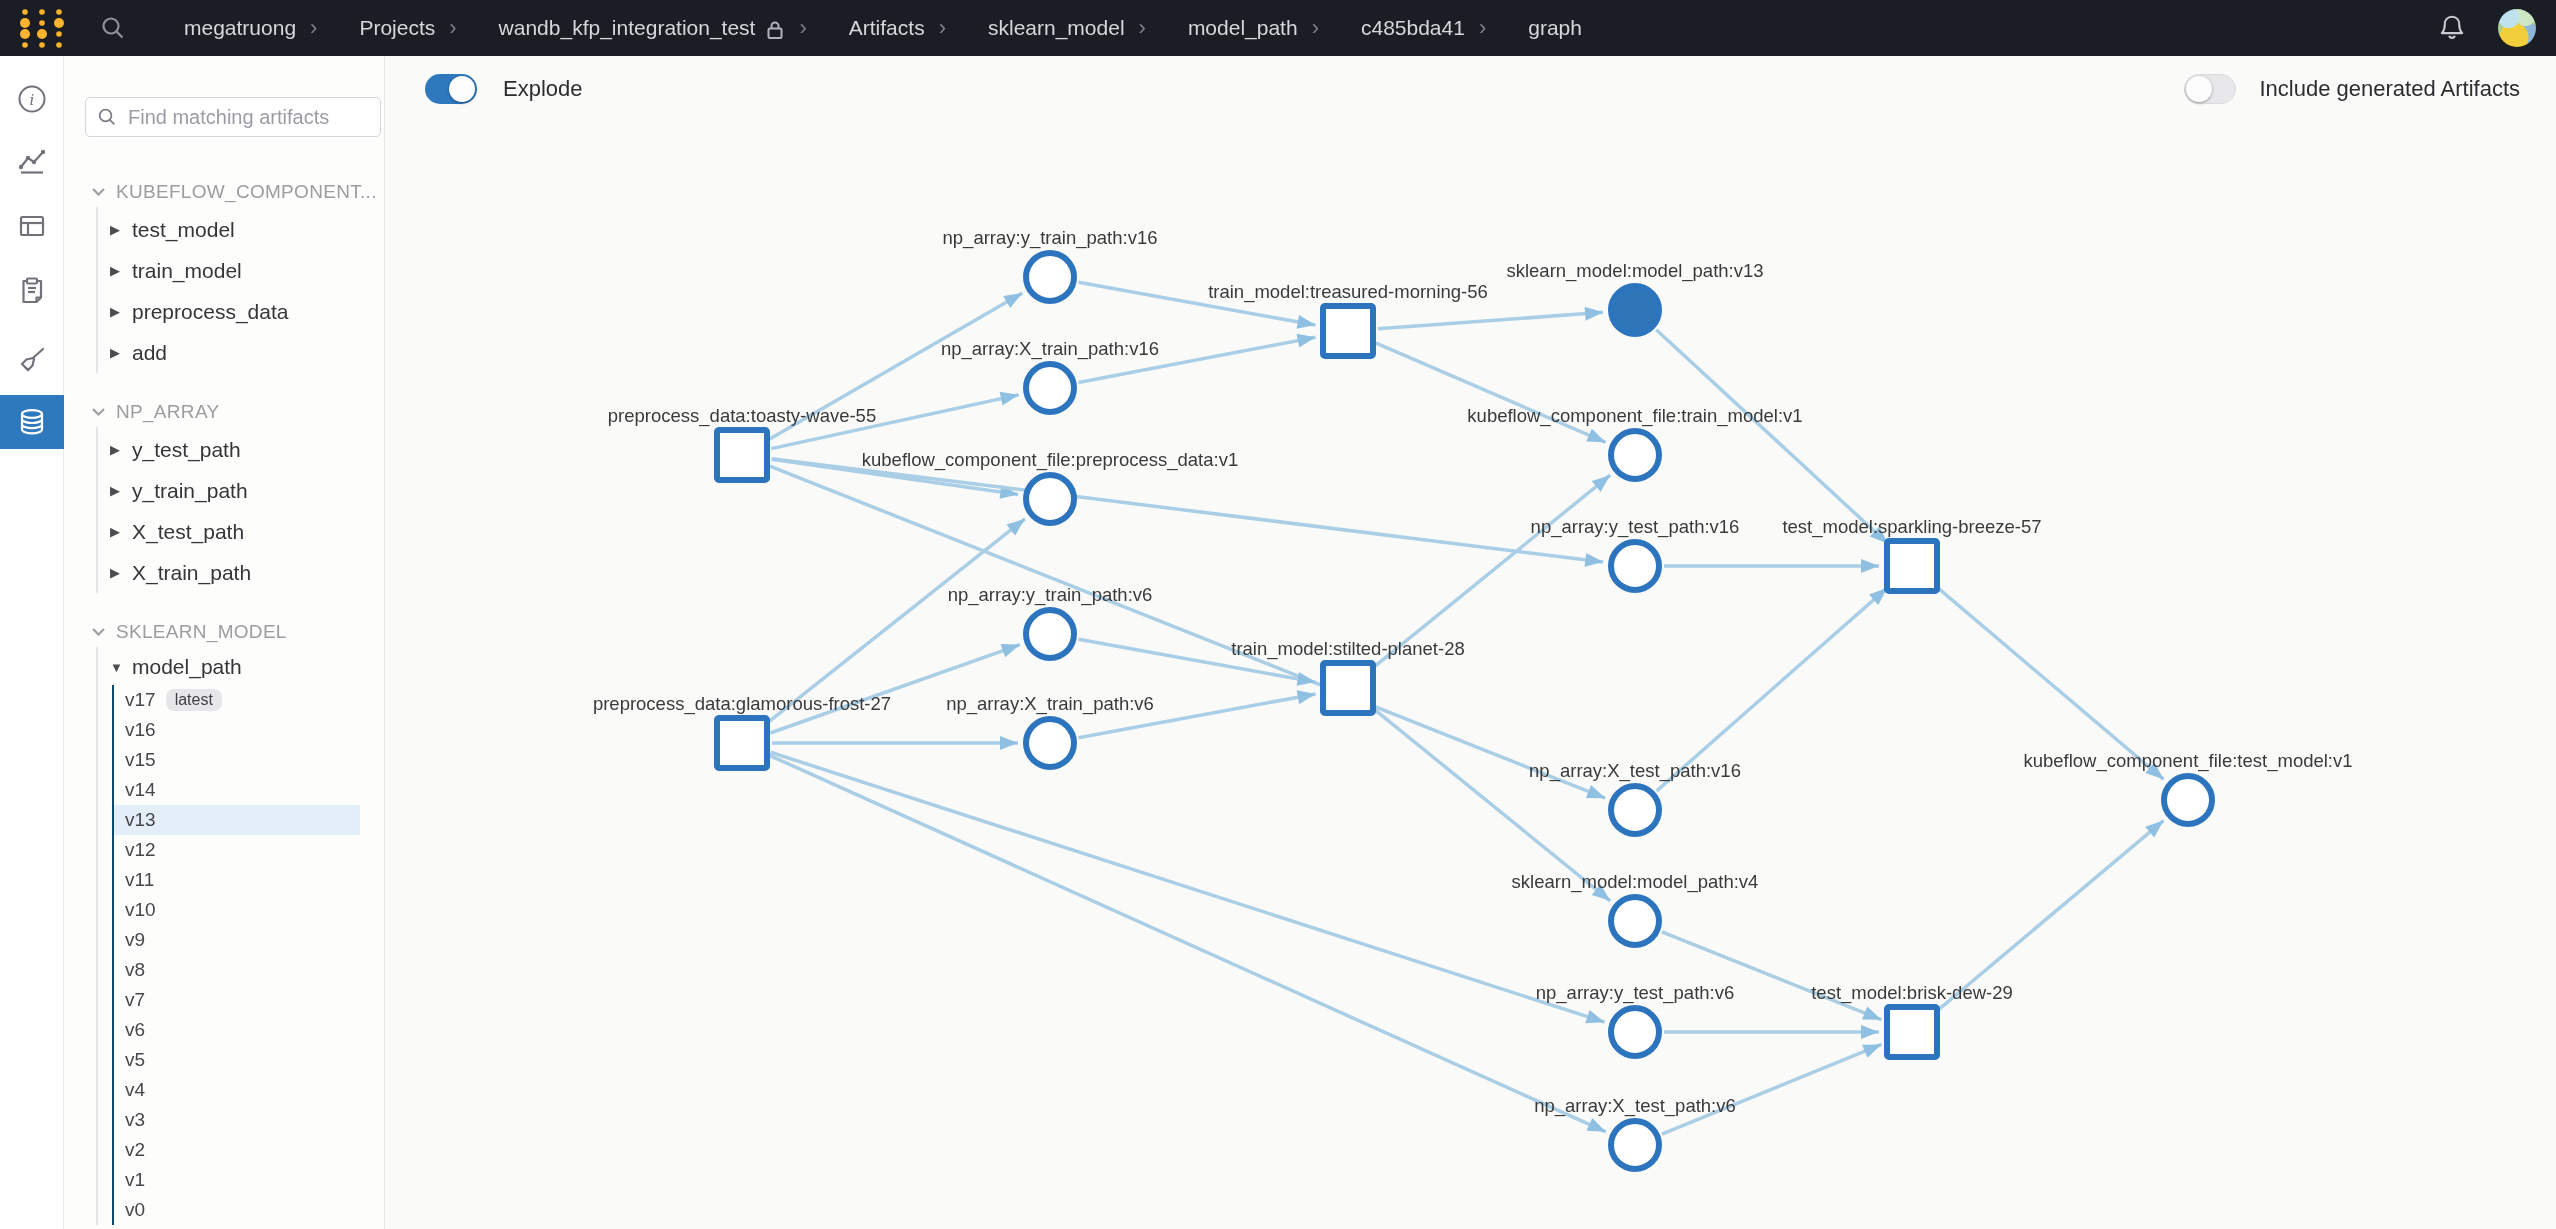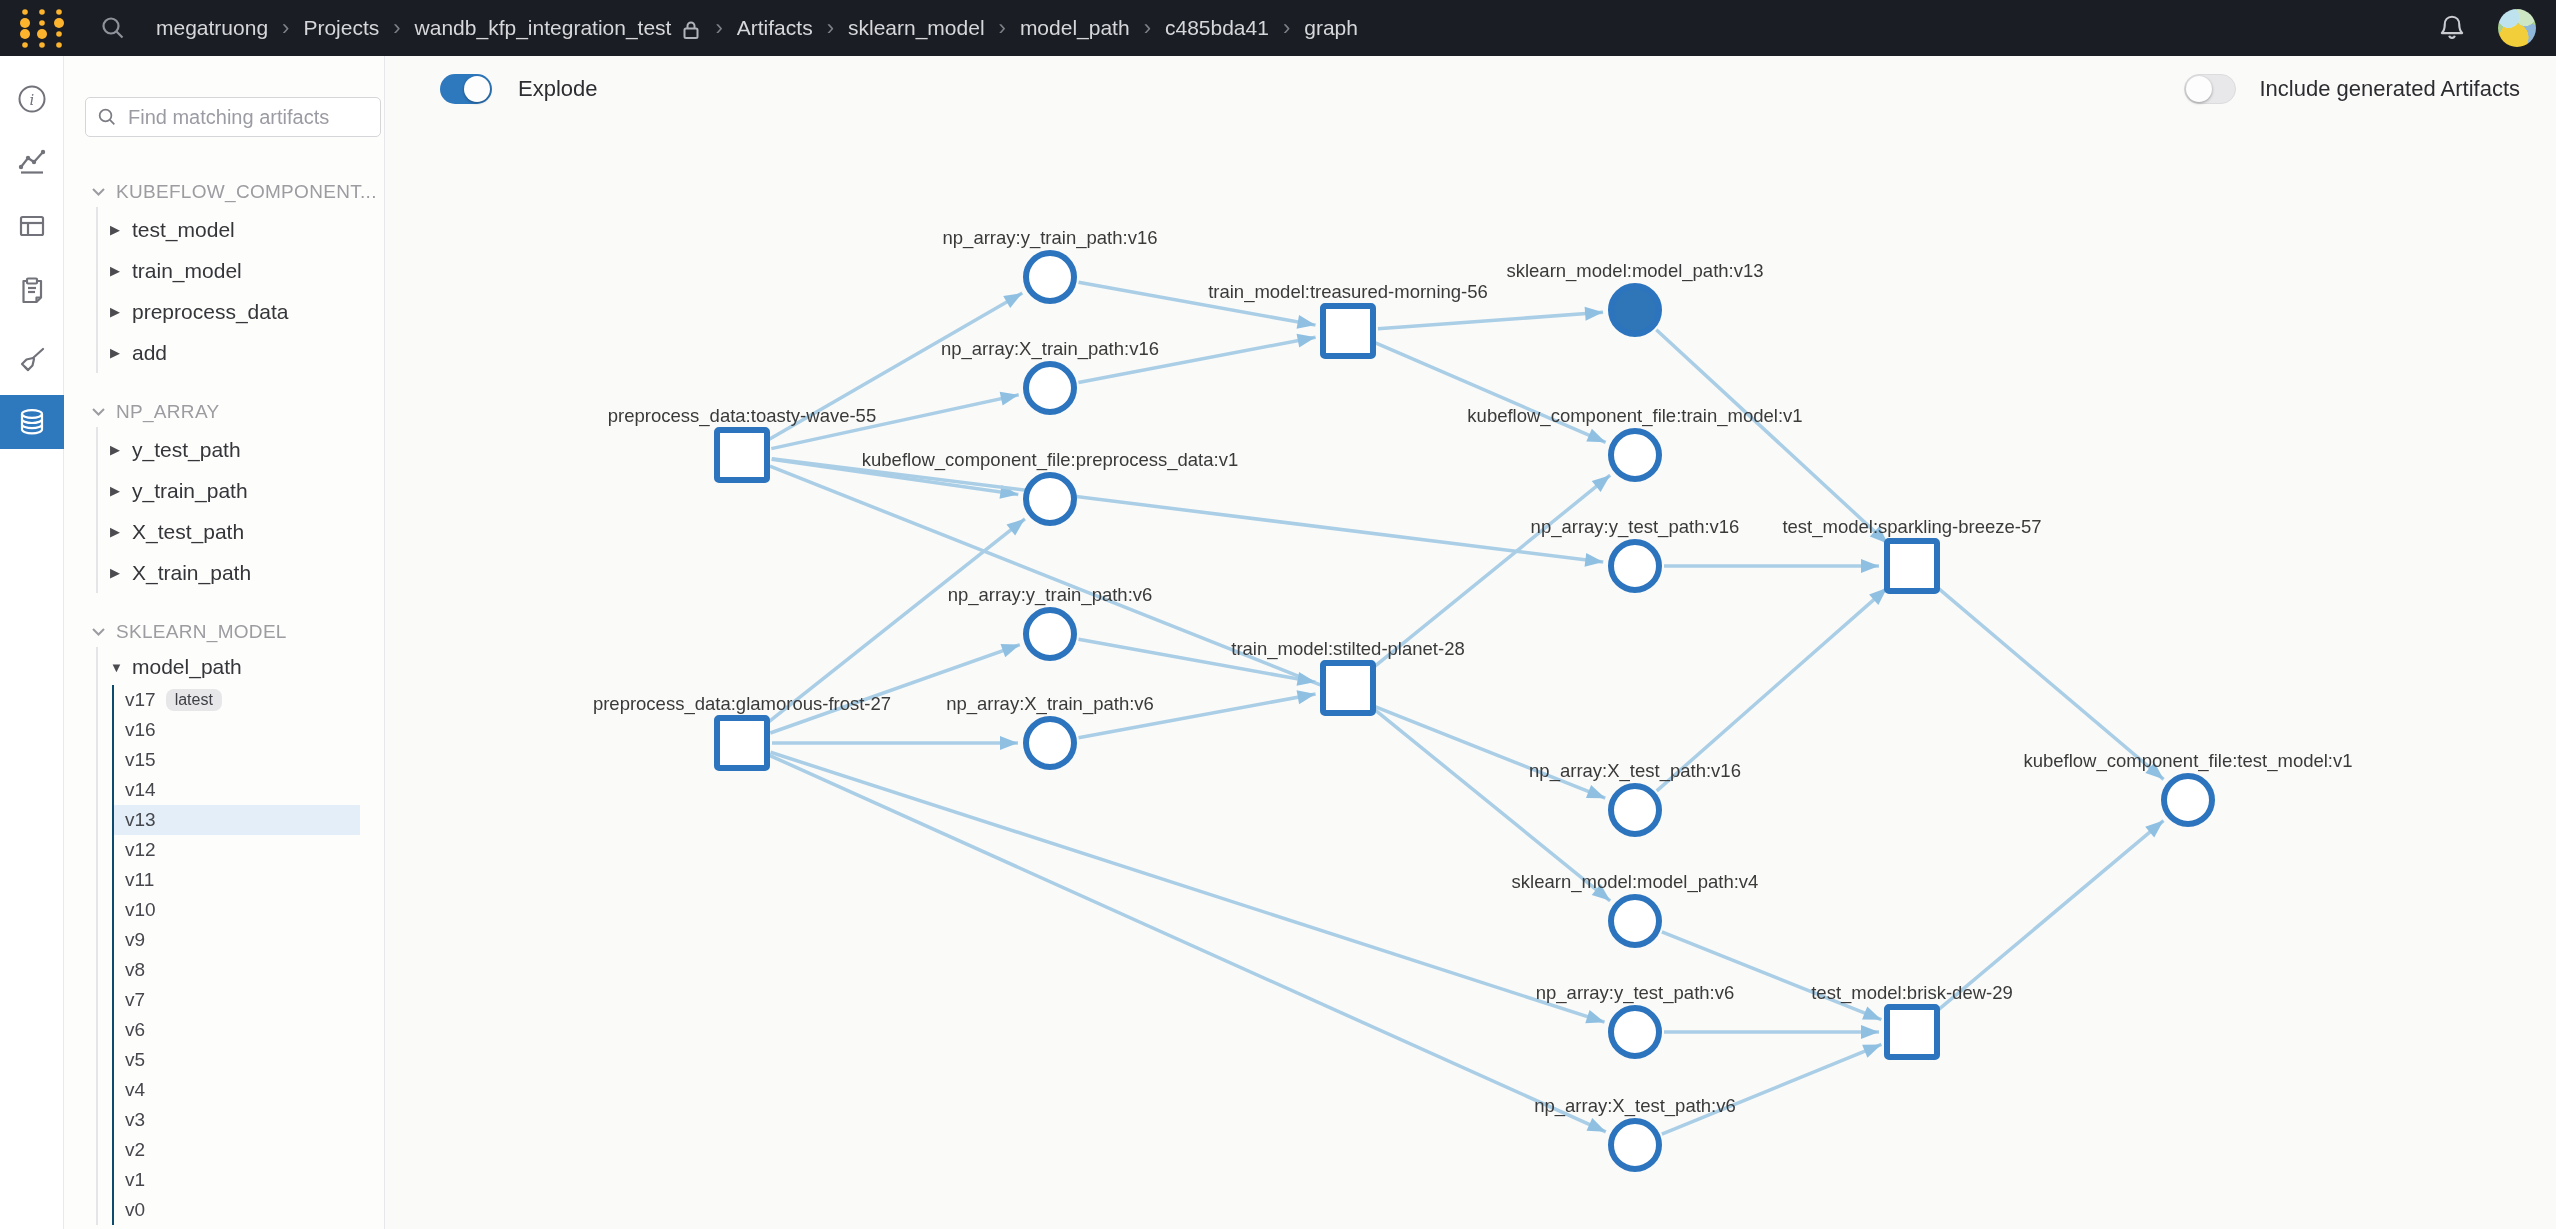--- a/index.html
+++ b/index.html
@@ -5,21 +5,21 @@
   * { margin:0; padding:0; box-sizing:border-box; }
   html,body { width:2556px; height:1229px; overflow:hidden; }
   body { font-family:"Liberation Sans","DejaVu Sans",sans-serif; background:#fafaf9; }
   .app { width:2556px; height:1229px; display:flex; flex-direction:column; }
 
   
   .topbar { height:56px; background:#1a1d23; display:flex; align-items:center; padding:0 0 0 16px; flex:0 0 auto; }
   .logo { width:54px; height:48px; display:block; cursor:pointer; }
   .topbar-search { width:30px; height:30px; margin-left:28px; cursor:pointer; }
   .crumbs { display:flex; align-items:center; margin-left:28px; font-size:21px; color:#d6d7db; white-space:nowrap; }
-  .crumb { cursor:pointer; }
+  .crumb { cursor:pointer;margin-left:28px; }
   .crumb-sep { color:#7d8087; margin:0 14px; font-size:22px; }
   .crumb-lock { width:20px; height:22px; margin-left:10px; position:relative; top:2px; }
   .topbar-spacer { flex:1; }
   .bell { width:32px; height:32px; margin-right:30px; cursor:pointer; }
   .avatar { width:38px; height:38px; border-radius:50%; margin-right:20px; cursor:pointer;
     background:
       radial-gradient(circle at 28% 22%, #bfe2ef 0 26%, rgba(0,0,0,0) 27%),
       radial-gradient(circle at 72% 18%, #cde6c4 0 24%, rgba(0,0,0,0) 25%),
       radial-gradient(circle at 42% 75%, #f2cf3a 0 40%, rgba(0,0,0,0) 41%),
       radial-gradient(circle at 80% 70%, #8fb7d9 0 30%, rgba(0,0,0,0) 31%),
@@ -57,21 +57,21 @@
   .v-badge { margin-left:10px; background:#e7e7ea; color:#3f4045; font-size:16px; padding:2px 9px; border-radius:8px; }
 
   
   .main { flex:1; position:relative; min-width:0; }
   .tabbar { height:81px; border-bottom:1px solid #e3e3e5; display:flex; align-items:flex-end; padding-left:50px; position:relative; z-index:2; }
   .tab { height:60px; display:flex; align-items:center; padding:0 21px; font-size:22px; color:#76777e; cursor:pointer; border-bottom:4px solid transparent; }
   .tab.active { color:#1f2024; border-bottom-color:#2d7bbf; }
 
   .controls { position:relative; z-index:2; height:0; }
   .ctl-group { position:absolute; display:flex; align-items:center; }
-  .ctl-explode { left:55px; top:18px; }
+  .ctl-explode { left:40px; top:18px; }
   .ctl-include { right:36px; top:18px; }
   .toggle { width:52px; height:30px; border-radius:15px; position:relative; cursor:pointer; flex:0 0 auto; }
   .toggle.on { background:#2e78be; }
   .toggle.off { background:#e8e8ea; border:1px solid #dcdcdf; }
   .knob { position:absolute; top:2px; width:26px; height:26px; border-radius:50%; background:#fdfdfd; box-shadow:0 1px 3px rgba(0,0,0,.35); }
   .toggle.on .knob { right:2px; }
   .toggle.off .knob { left:1px; top:1px; }
   .ctl-label { font-size:22px; color:#2c2d31; }
   .ctl-explode .ctl-label { margin-left:26px; }
   .ctl-include .ctl-label { margin-left:24px; }

